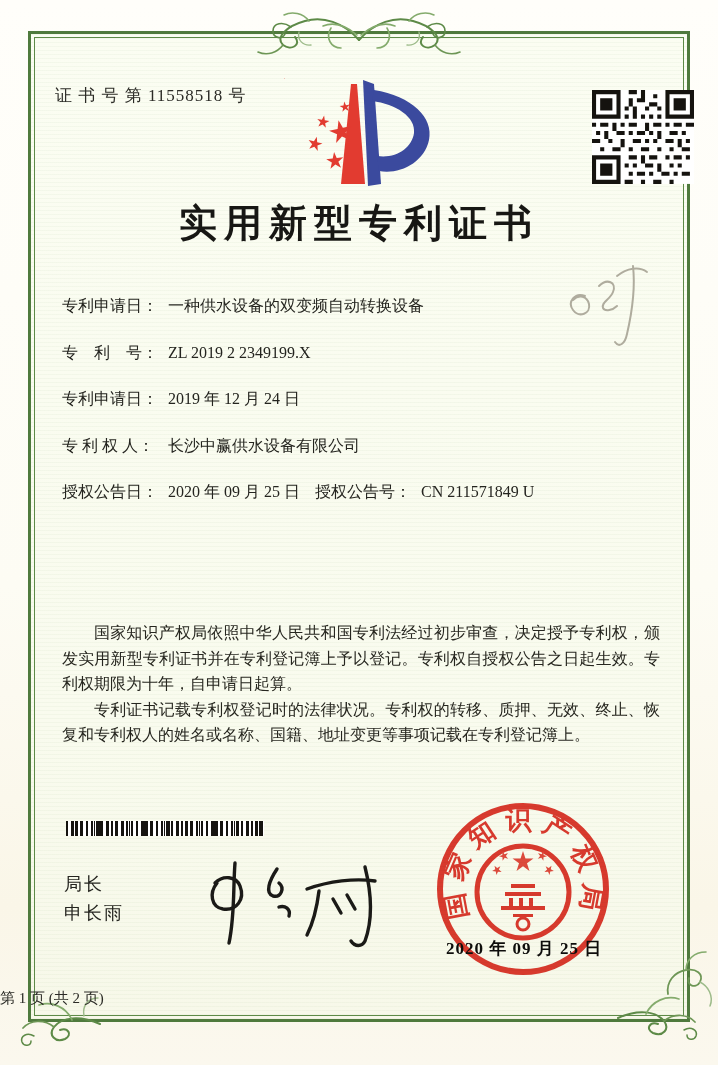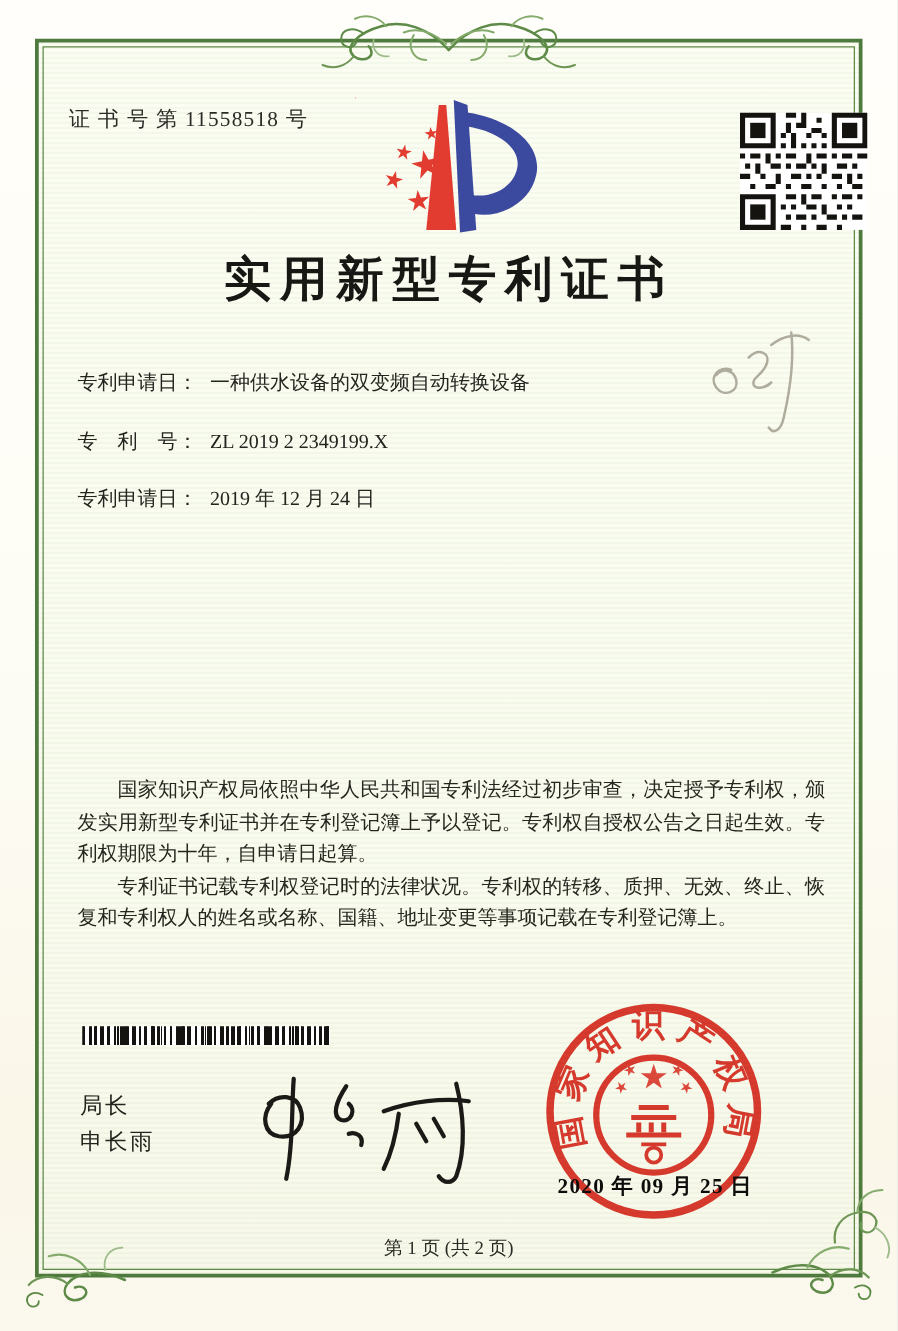--- a/index.html
+++ b/index.html
@@ -33,21 +33,21 @@
   .barcode{left:66px;top:821px;width:198px;height:15px;background:#fff;
     background-image:
       repeating-linear-gradient(90deg,#15130f 0 2px,rgba(0,0,0,0) 2px 5px),
       repeating-linear-gradient(90deg,#15130f 0 1px,rgba(0,0,0,0) 1px 7px),
       repeating-linear-gradient(90deg,rgba(0,0,0,0) 0 9px,#15130f 9px 12px,rgba(0,0,0,0) 12px 23px);
   }
   .job{left:64px;top:872px;font-size:18px;letter-spacing:2px;}
   .director{left:64px;top:901px;font-size:18px;letter-spacing:2px;}
   .seal{left:434px;top:800px;width:178px;height:178px;mix-blend-mode:multiply;opacity:.92;}
   .seal-date{left:446px;top:937px;font-size:17px;letter-spacing:1px;color:#0e0d0b;font-weight:600;}
-  .page-info{left:0;right:0;top:989px;text-align:center;font-size:15px;color:#2b2b26;}
+  .page-info{left:0;right:0;top:989px;font-size:15px;color:#2b2b26;}
   .back-note{left:0;right:58px;top:1032px;text-align:center;font-size:17.5px;
              color:#3a3d33;letter-spacing:2px;}
   svg{display:block;}
 </style>
 </head>
 <body>
 
 <div class="photo">
 
   <div class="frame"></div>
@@ -136,20 +136,26 @@
 
   <div class="abs fields">
     <div class="frow">
       <span class="flabel">专利申请日：</span><span>一种供水设备的双变频自动转换设备</span>
     </div>
     <div class="frow">
       <span class="flabel">专　利　号：</span><span>ZL 2019 2 2349199.X</span>
     </div>
     <div class="frow">
       <span class="flabel">专利申请日：</span><span>2019 年 12 月 24 日</span>
+    </div>
+    <div class="frow">
+      <span class="flabel">专 利 权 人：</span><span>长沙中赢供水设备有限公司</span>
+    </div>
+    <div class="frow">
+      <span class="flabel">授权公告日：</span><span>2020 年 09 月 25 日</span><span class="flabel flabel2">授权公告号：</span><span>CN 211571849 U</span>
     </div>
   </div>
 
   <div class="abs paras">
     <p>国家知识产权局依照中华人民共和国专利法经过初步审查，决定授予专利权，颁发实用新型专利证书并在专利登记簿上予以登记。专利权自授权公告之日起生效。专利权期限为十年，自申请日起算。</p>
     <p>专利证书记载专利权登记时的法律状况。专利权的转移、质押、无效、终止、恢复和专利权人的姓名或名称、国籍、地址变更等事项记载在专利登记簿上。</p>
   </div>
 
   <div class="abs barcode"></div>
 

